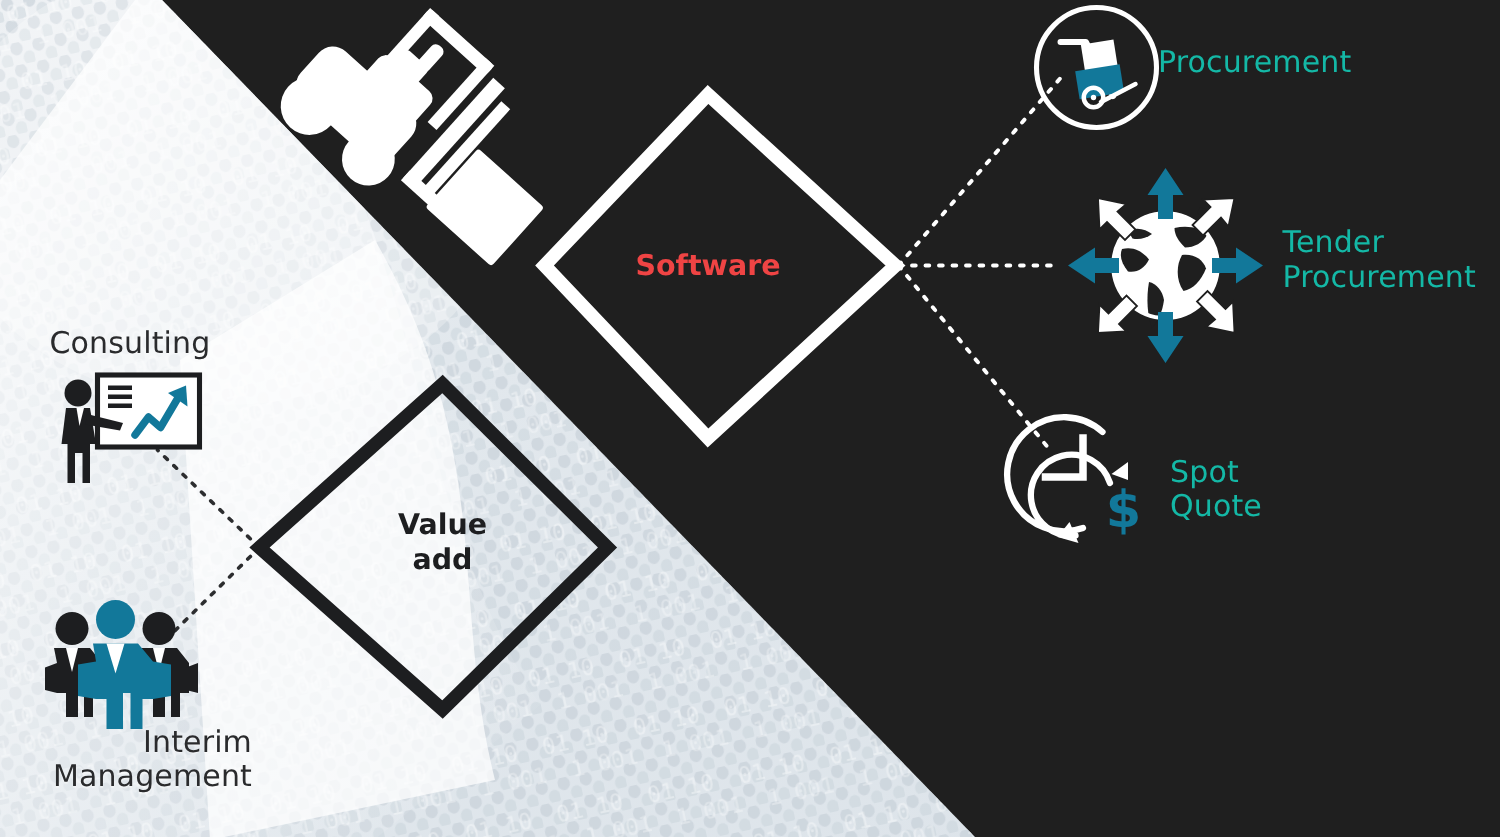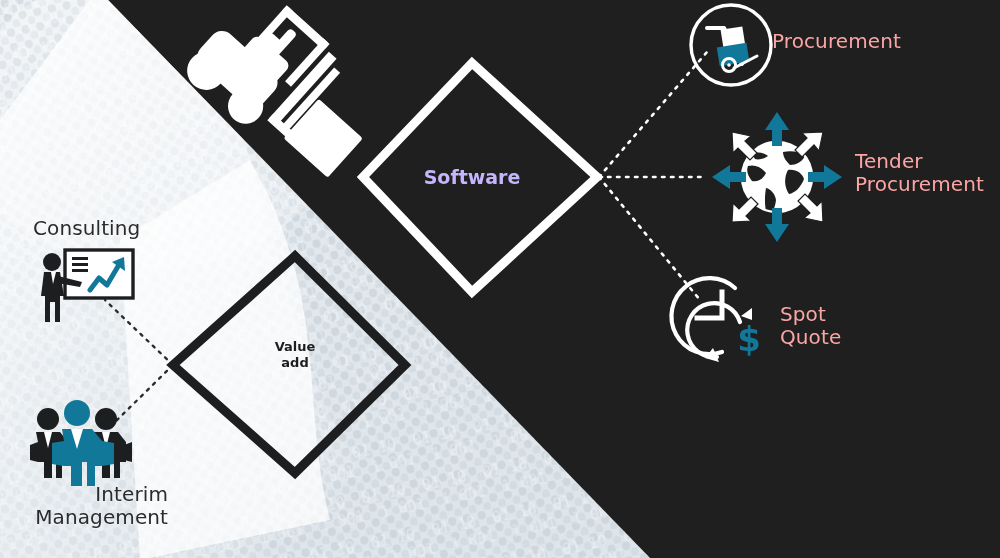--- a/index.html
+++ b/index.html
@@ -28,42 +28,42 @@
     position: absolute;
     white-space: pre-line;
     line-height: 1.16;
     letter-spacing: 0.1px;
   }
   .label-dark {
     color: #2a2b2d;
     text-shadow: 0 1px 1px rgba(255,255,255,0.55);
   }
   .label-light {
-    color: #fca5a5;
+    color: #14b8a6;
   }
 
   .diamond-text {
     position: absolute;
     text-align: center;
     white-space: pre-line;
     line-height: 1.2;
     font-weight: bold;
   }
-  .diamond-text-light { color: #c4b5fd; }
+  .diamond-text-light { color: #ef4444; }
   .diamond-text-dark  { color: #1d1e20; }
 
   
   #lbl-procurement { left: 772px; top: 30px;  font-size: 20px; }
   #lbl-tender      { left: 855px; top: 150px; font-size: 20px; text-align: left; }
   #lbl-spot        { left: 780px; top: 303px; font-size: 20px; text-align: left; }
   #lbl-consulting  { left: 33px;  top: 217px; font-size: 20px; }
   #lbl-interim     { left: 8px;   top: 483px; font-size: 20px; width: 160px; text-align: right; }
 
   #txt-software { left: 382px; top: 166px; width: 180px; font-size: 19px; }
-  #txt-valueadd { left: 205px; top: 339px; width: 180px; font-size: 13px; }
+  #txt-valueadd { left: 205px; top: 339px; width: 180px; font-size: 19px; }
 </style>
 </head>
 <body>
 
 <div id="stage">
 
   <svg id="bg-svg" viewBox="0 0 1000 558">
     <defs>
 
       <pattern id="dots" width="15" height="15" patternUnits="userSpaceOnUse" patternTransform="rotate(-12)">

